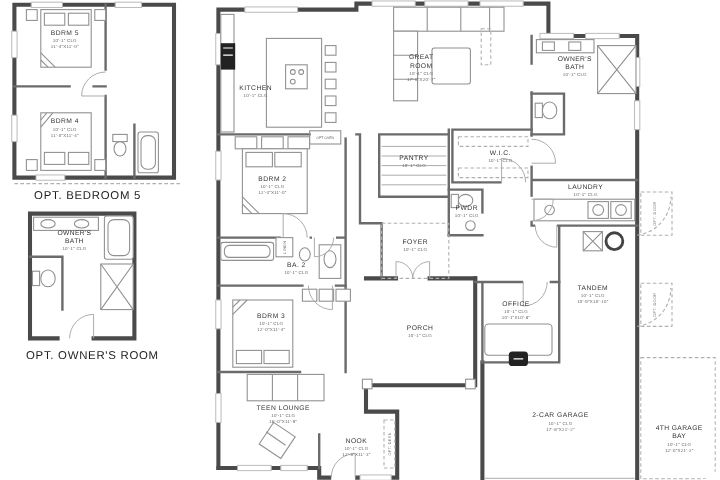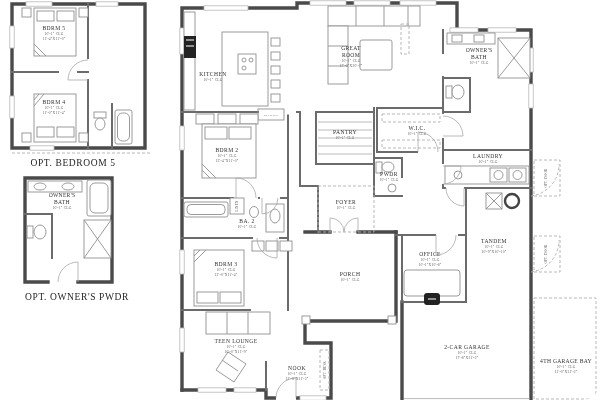--- a/index.html
+++ b/index.html
@@ -1,17 +1,17 @@
 <!DOCTYPE html>
 <html><head>
 <meta charset="utf-8">
 <style>
   html,body{margin:0;padding:0;background:#fff;}
   .stage{position:relative;width:600px;height:400px;background:#fff;overflow:hidden;
-         font-family:Liberation Serif, serif;border-radius:18px;}
+         font-family:Liberation Sans, sans-serif;border-radius:18px;}
   .stage svg{position:absolute;left:0;top:0;}
   
   .wx{stroke:#4a4a4a;stroke-width:3.4;fill:none;stroke-linecap:square;}
   .wi{stroke:#6b6b6b;stroke-width:2;fill:none;stroke-linecap:square;}
   .fix{stroke:#909090;stroke-width:.9;fill:#fff;}
   .fixl{stroke:#909090;stroke-width:.9;fill:none;}
   .thin{stroke:#a8a8a8;stroke-width:.8;fill:none;}
   .dash{stroke:#b0b0b0;stroke-width:.9;fill:none;stroke-dasharray:3 2;}
   .gap{fill:#fff;stroke:none;}
   .win{fill:#fff;stroke:#b8b8b8;stroke-width:.8;}
@@ -298,21 +298,21 @@
       <path class="thin" d="M436 235 V255 A20 20 0 0 0 456 235"></path>
       <path class="thin" d="M418 152 V132 A20 20 0 0 1 438 152"></path>
       <path class="thin" d="M443 136 H463 A20 20 0 0 0 443 116"></path>
       <path class="thin" d="M443 166 H461 A18 18 0 0 1 443 184"></path>
       <path class="thin" d="M464 188 V206 A18 18 0 0 1 446 188"></path>
       <path class="thin" d="M296 398 V378 A20 20 0 0 0 276 398"></path>
     </g>
   </svg>
 
   <div class="cap" style="left:73px;top:163px">OPT. BEDROOM 5</div>
-  <div class="cap" style="left:77px;top:297px">OPT. OWNER'S PWDR</div>
+  <div class="cap" style="left:77px;top:297px">OPT. OWNER'S ROOM</div>
 
   <div class="lbl" style="left:54px;top:33px">
     <div class="nm">BDRM 5</div>
     <div class="sub">10'-1" CLG</div>
     <div class="sub">11'-4"X11'-0"</div>
   </div>
   <div class="lbl" style="left:54px;top:107px">
     <div class="nm">BDRM 4</div>
     <div class="sub">10'-1" CLG</div>
     <div class="sub">11'-0"X11'-4"</div>

